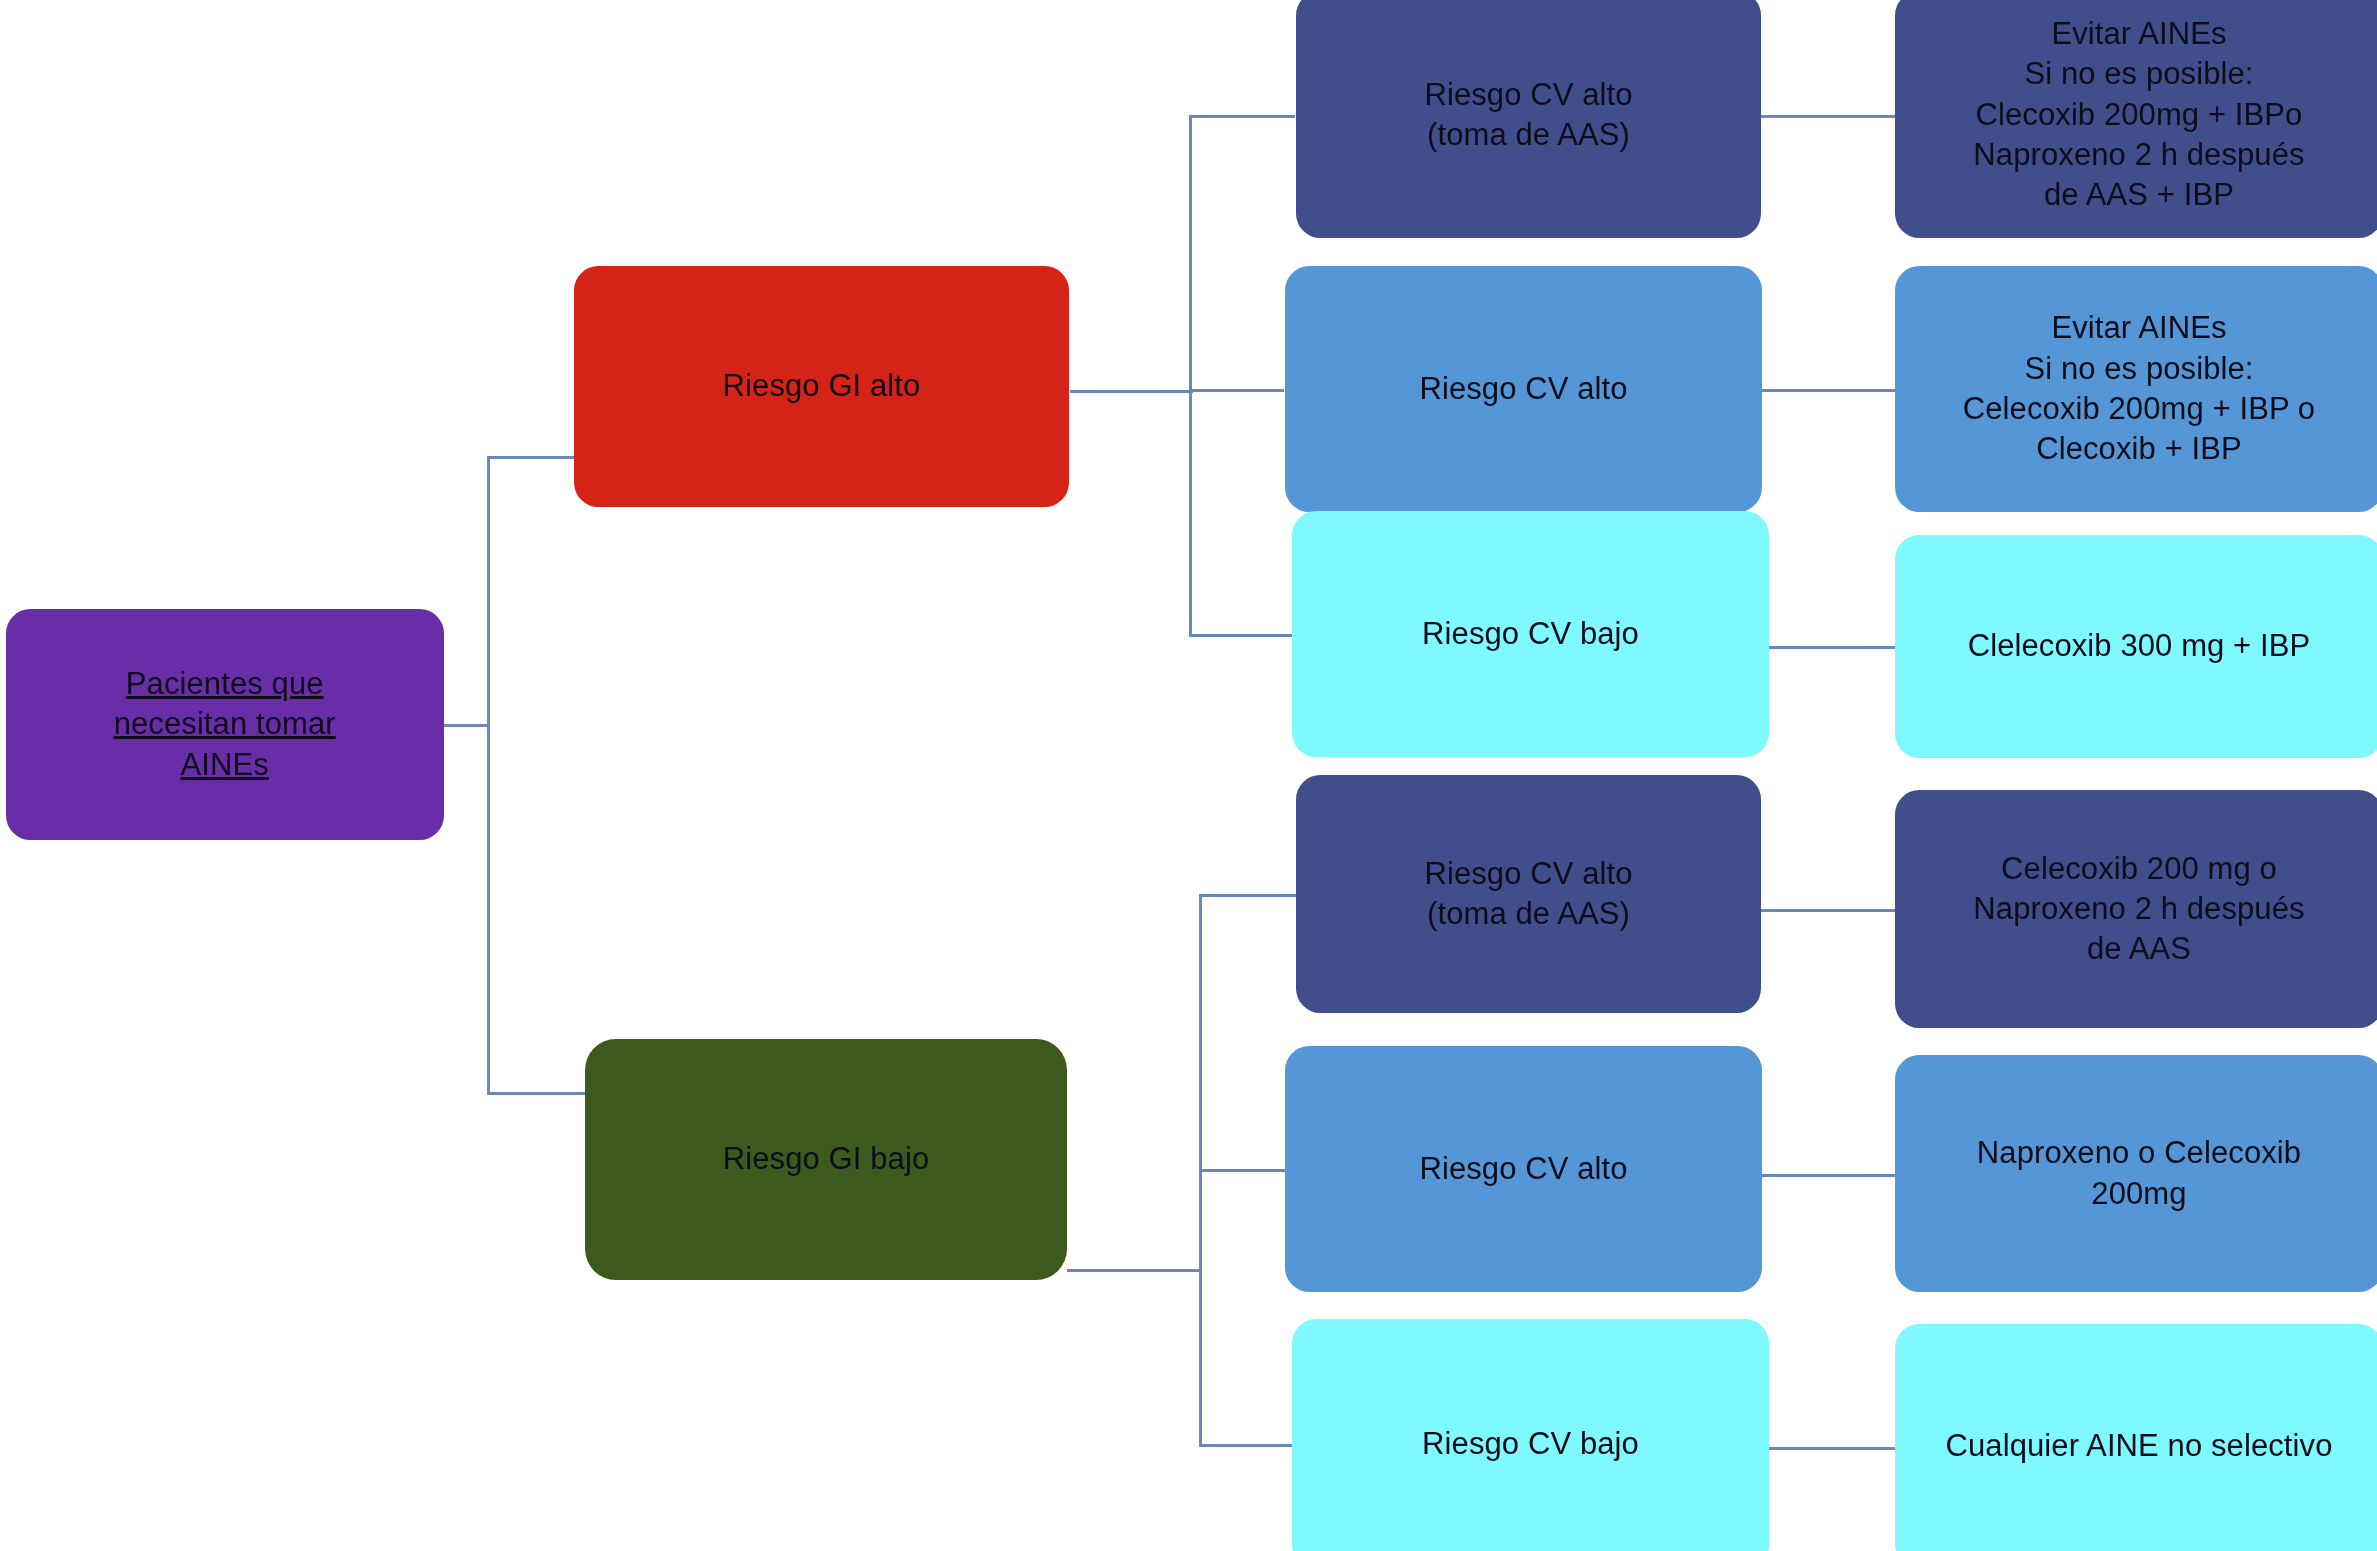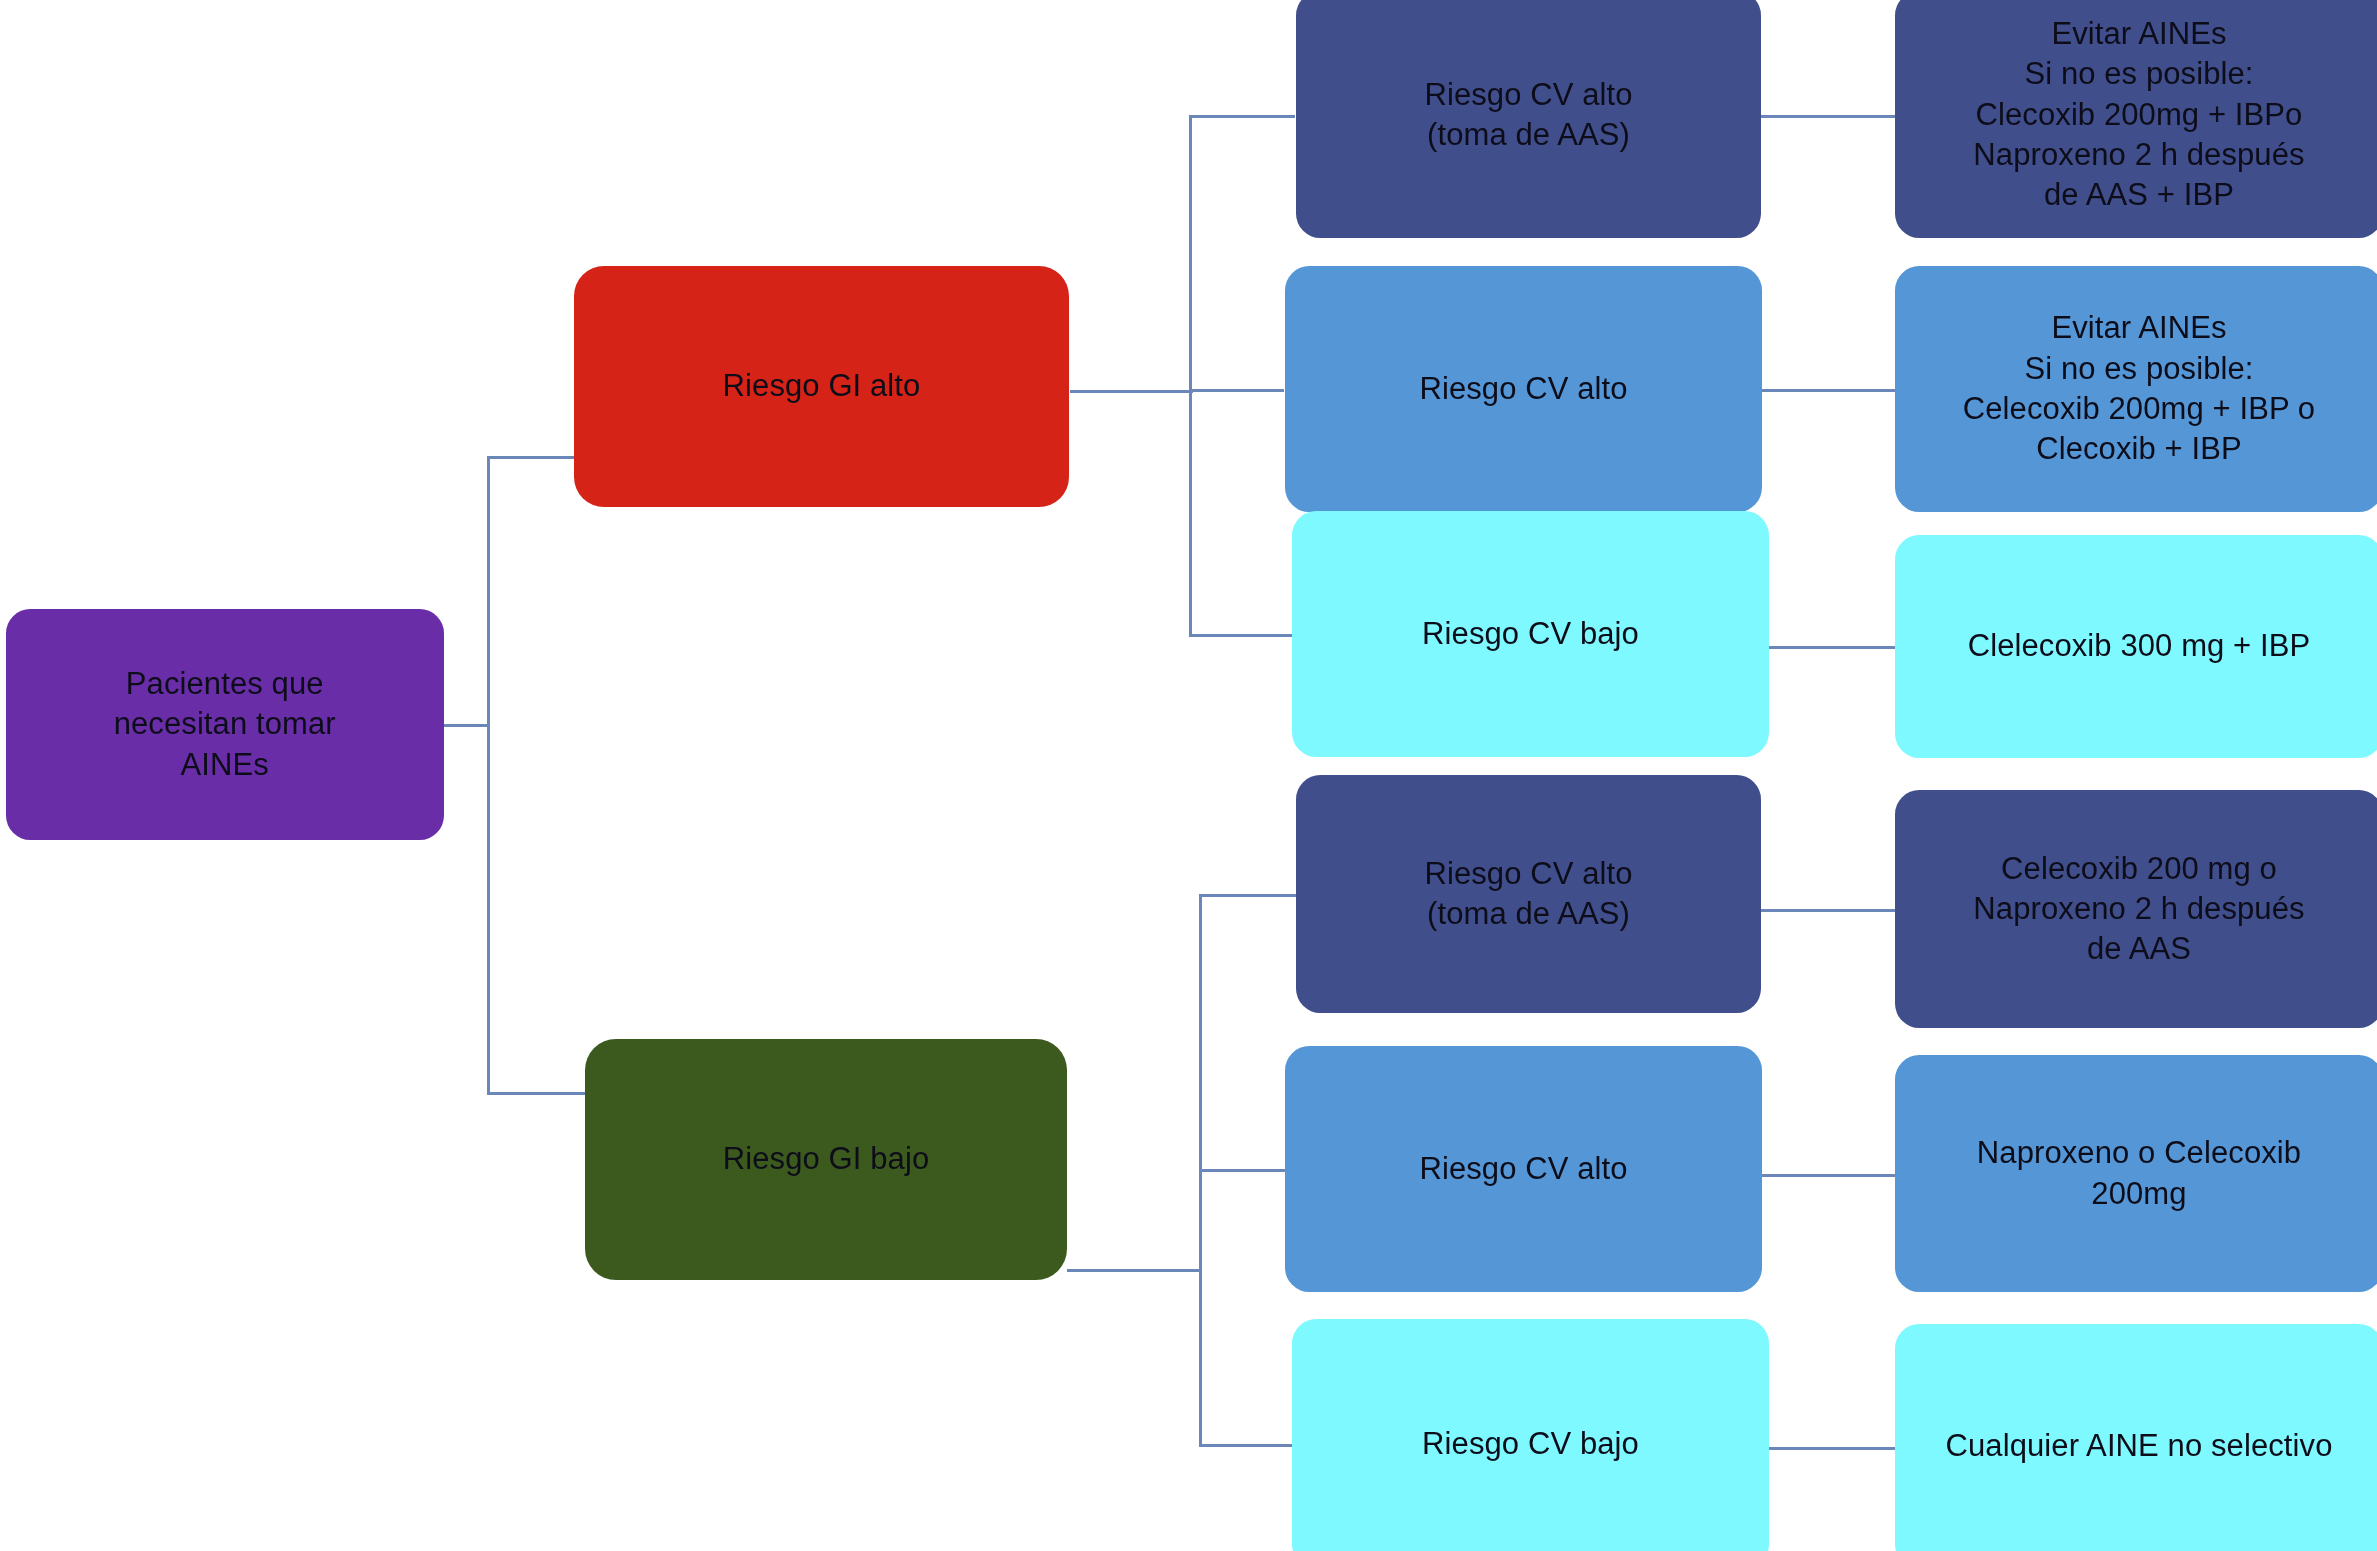--- a/index.html
+++ b/index.html
@@ -49,24 +49,24 @@
       <div class="vline" style="left: 1199px; top: 894px; height: 550px; background: rgb(107, 134, 184);"></div>
       <div class="hline" style="left: 1199px; top: 894px; width: 97px; background: rgb(107, 134, 184);"></div>
       <div class="hline" style="left: 1761px; top: 909px; width: 134px; background: rgb(107, 134, 184);"></div>
       <div class="hline" style="left: 1199px; top: 1169px; width: 86px; background: rgb(107, 134, 184);"></div>
       <div class="hline" style="left: 1762px; top: 1174px; width: 133px; background: rgb(107, 134, 184);"></div>
       <div class="hline" style="left: 1199px; top: 1444px; width: 93px; background: rgb(107, 134, 184);"></div>
       <div class="hline" style="left: 1769px; top: 1447px; width: 126px; background: rgb(107, 134, 184);"></div>
     </div>
 
   <div id="nodes">
-      <div class="node" style="background: rgb(106, 45, 168); left: 5.7px; top: 609px; width: 438px; height: 231px;">
+      <div class="node" style="background: rgb(106, 45, 168); left: 5.7px; top: 609px; width: 438px; height: 231px; text-decoration: underline;">
         <div class="txt"><span>Pacientes que</span><br><span>necesitan tomar</span><br><span>AINEs</span></div>
       </div>
-      <div class="node" style="background: rgb(214, 35, 24); left: 574px; top: 266px; width: 495px; height: 241px; border-radius: 30px;">
+      <div class="node" style="background: rgb(214, 35, 24); left: 574px; top: 266px; width: 495px; height: 241px;">
         <div class="txt"><span>Riesgo GI alto</span></div>
       </div>
       <div class="node" style="background: rgb(61, 90, 30); left: 585px; top: 1039px; width: 482px; height: 241px; border-radius: 31px;">
         <div class="txt"><span>Riesgo GI bajo</span></div>
       </div>
       <div class="node" style="background: rgb(64, 78, 140); left: 1296px; top: -8.6px; width: 465px; height: 247px;">
         <div class="txt"><span>Riesgo CV alto</span><br><span>(toma de AAS)</span></div>
       </div>
       <div class="node" style="background: rgb(64, 78, 140); left: 1895px; top: -8.6px; width: 488px; height: 247px;">
         <div class="txt"><span>Evitar AINEs</span><br><span class="ital">Si no es posible:</span><br><span>Clecoxib 200mg + IBPo</span><br><span>Naproxeno 2 h después</span><br><span>de AAS + IBP</span></div>

